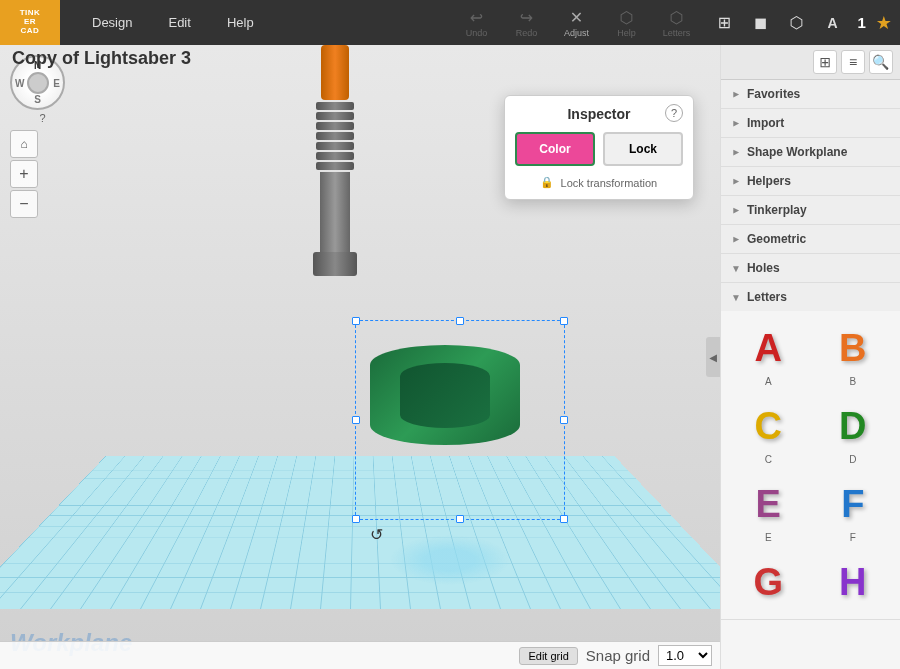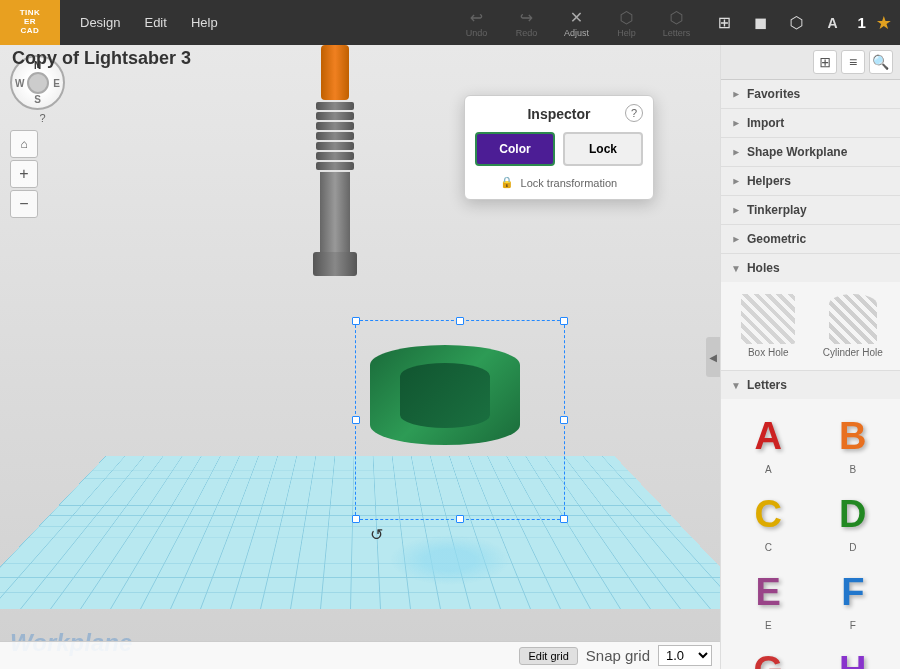--- a/index.html
+++ b/index.html
@@ -9,21 +9,21 @@
     #topbar {
       width: 100%; height: 45px; background: #333; display: flex; align-items: center;
       position: relative; z-index: 100;
     }
     #logo-area {
       width: 60px; height: 45px; background: #e8a020; display: flex; align-items: center; justify-content: center; flex-shrink: 0;
     }
     #logo-text {
       font-size: 9px; font-weight: bold; color: #fff; text-align: center; line-height: 1.2;
     }
-    #nav-menu { display: flex; align-items: center; padding-left: 8px; gap: 0; }
+    #nav-menu { display: flex; align-items: center; padding-left: 20px; gap: 12px; }
     .nav-item {
       color: #ddd; font-size: 13px; padding: 0 12px; height: 45px; display: flex; align-items: center;
       cursor: pointer;
     }
 
     
     #toolbar {
       display: flex; align-items: center; gap: 0; margin-left: auto; padding-right: 8px;
     }
     .tool-btn {
@@ -287,35 +287,35 @@
       flex-shrink: 0;
     }
     .tr-icon {
       width: 24px; height: 24px; display: flex; align-items: center; justify-content: center;
       font-size: 14px; cursor: pointer; color: #555; border: 1px solid #ccc; border-radius: 3px;
       background: #fff;
     }
 
     
     #inspector {
-      position: absolute; top: 50px; left: 464px;
+      position: absolute; top: 50px; left: 504px;
       width: 190px; background: #fff; border: 1px solid #ccc; border-radius: 6px;
       box-shadow: 0 4px 16px rgba(0,0,0,0.2); z-index: 200; padding: 10px;
     }
     #inspector-title {
       font-size: 14px; font-weight: bold; text-align: center; color: #333; margin-bottom: 10px;
     }
     #inspector-btns { display: flex; gap: 8px; margin-bottom: 10px; }
     .insp-btn {
       flex: 1; padding: 8px 4px; border: 2px solid #ccc; border-radius: 4px;
       font-size: 12px; font-weight: bold; cursor: pointer; text-align: center;
       background: #f5f5f5;
     }
     .insp-btn.active {
-      background: #4c1d95; color: #fff; border-color: #2d8a4e;
+      background: #ec4899; color: #fff; border-color: #2d8a4e;
     }
     .insp-btn.hole-btn { background: #f0f0f0; }
     #inspector-lock {
       display: flex; align-items: center; gap: 6px; font-size: 11px; color: #666;
       cursor: pointer; justify-content: center;
     }
     #inspector-help {
       position: absolute; top: 8px; right: 10px; width: 18px; height: 18px;
       border-radius: 50%; border: 1px solid #aaa; display: flex; align-items: center;
       justify-content: center; font-size: 11px; color: #666; cursor: pointer;
@@ -532,30 +532,20 @@
         <span class="section-arrow">▼</span>
         <span>Geometric</span>
       </div>
     </div>
 
     <div class="sidebar-section">
       <div class="sidebar-section-header">
         <span class="section-arrow">▼</span>
         <span>Holes</span>
       </div>
-      <div class="sidebar-grid">
-        <div class="shape-item">
-          <div class="box-hole"></div>
-          <span class="shape-label">Box Hole</span>
-        </div>
-        <div class="shape-item">
-          <div class="cyl-hole"></div>
-          <span class="shape-label">Cylinder Hole</span>
-        </div>
-      </div>
     </div>
 
     <div class="sidebar-section">
       <div class="sidebar-section-header">
         <span class="section-arrow">▼</span>
         <span>Letters</span>
       </div>
       <div class="sidebar-grid">
         <div class="shape-item">
           <div class="letter-A">A</div>

